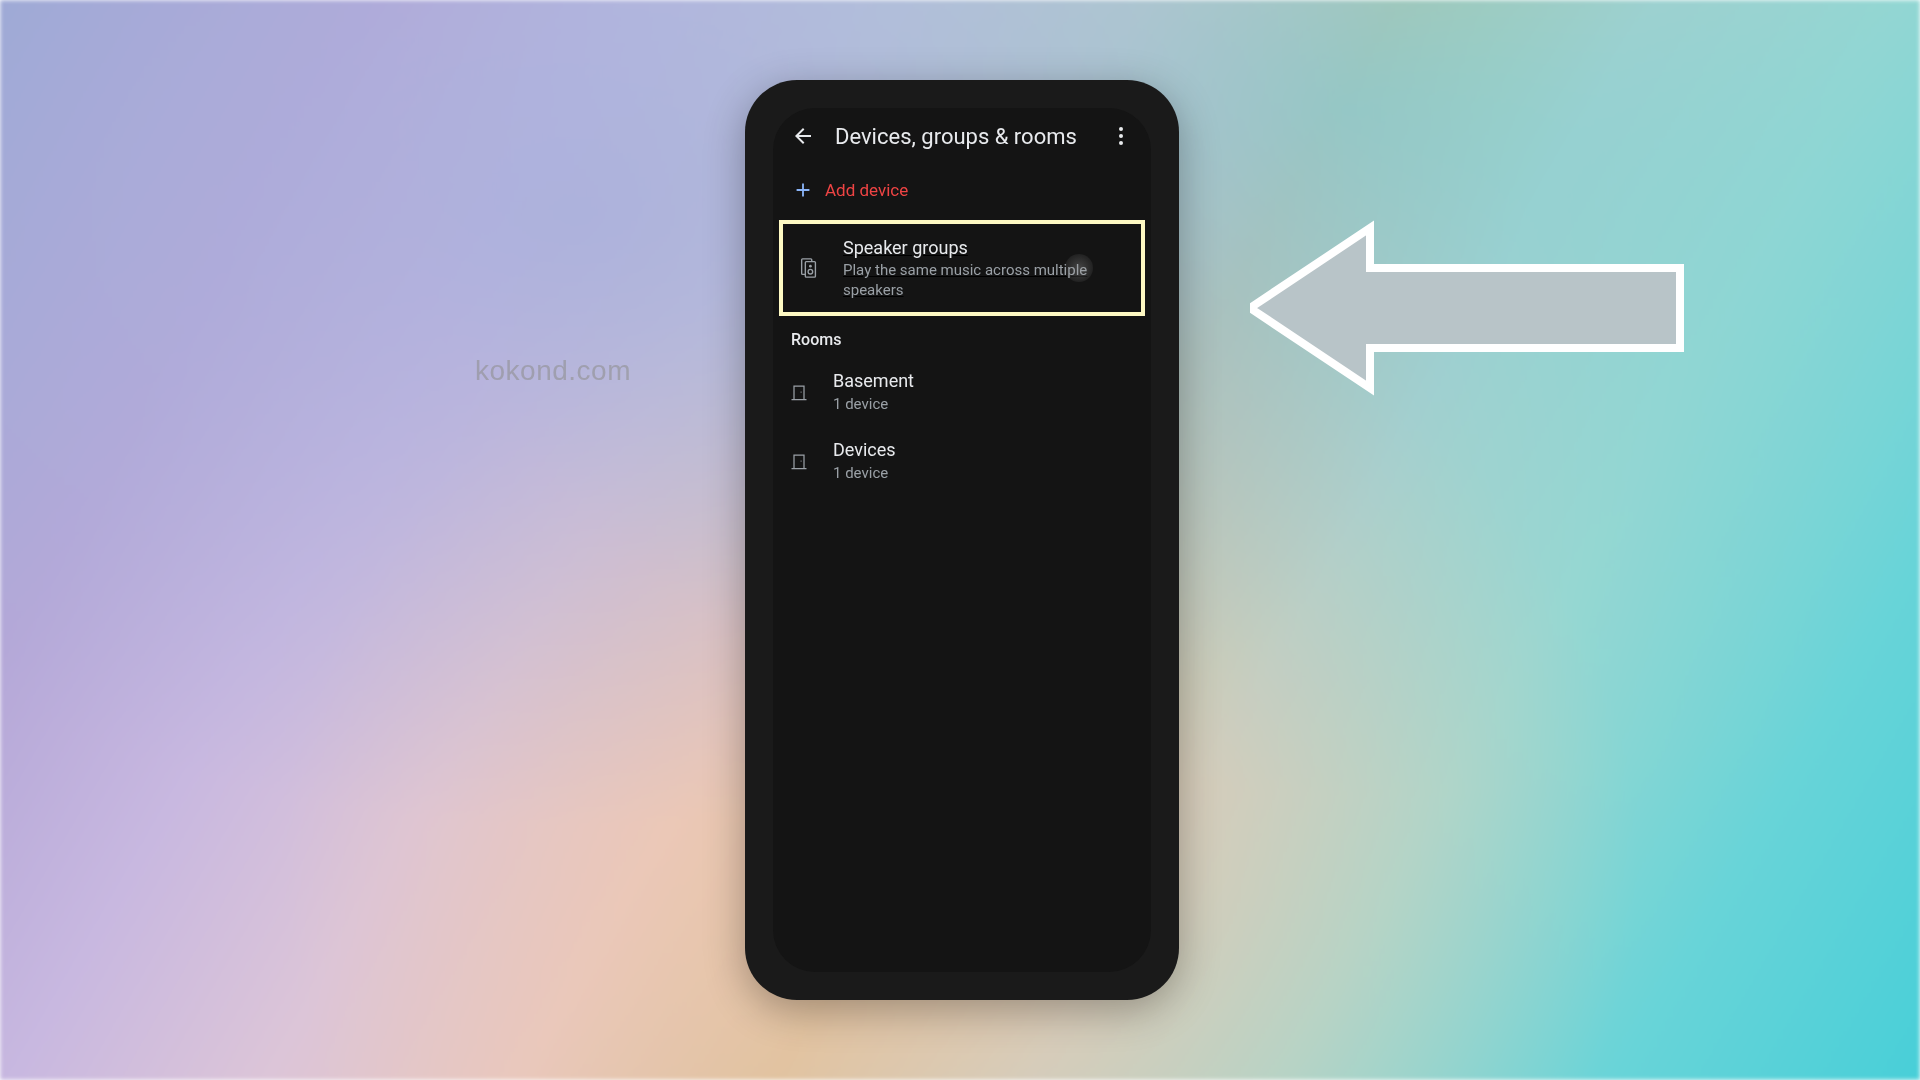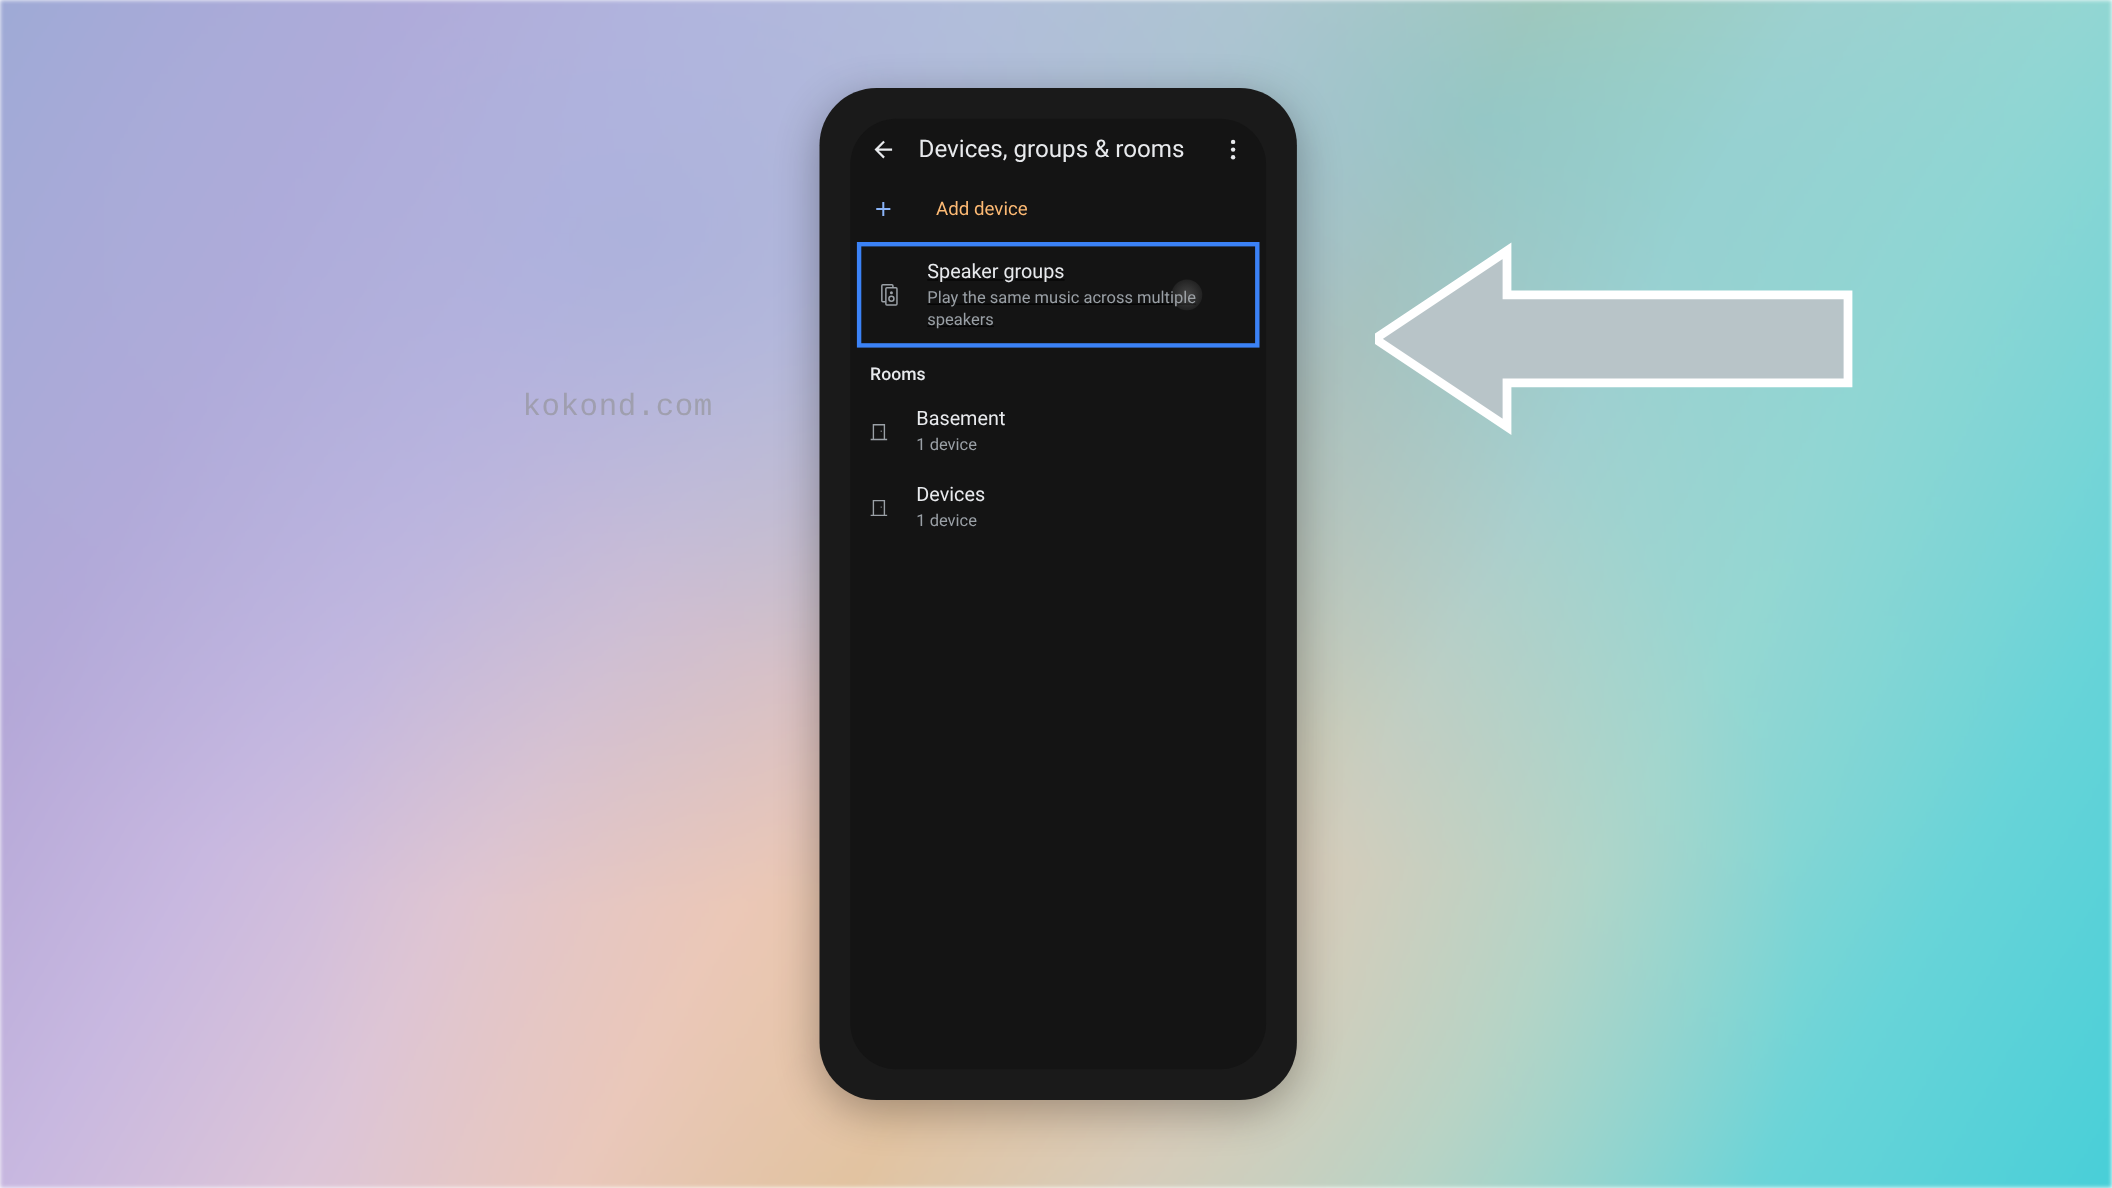--- a/index.html
+++ b/index.html
@@ -41,21 +41,21 @@
       background: radial-gradient(ellipse at 30% 20%, rgba(168, 175, 220, 0.8) 0%, transparent 50%),
                   radial-gradient(ellipse at 70% 10%, rgba(100, 210, 220, 0.6) 0%, transparent 50%),
                   radial-gradient(ellipse at 50% 80%, rgba(240, 200, 170, 0.7) 0%, transparent 50%);
     }
     .watermark {
       position: absolute;
       left: 475px;
       top: 355px;
       color: rgba(130, 130, 120, 0.45);
       font-size: 28px;
-      font-family: Liberation Mono, monospace;
+      font-family: Liberation Sans, sans-serif;
       letter-spacing: 0.5px;
     }
     .phone {
       position: absolute;
       left: 745px;
       top: 80px;
       width: 434px;
       height: 920px;
       background: #1a1a1a;
       border-radius: 52px;
@@ -109,32 +109,32 @@
     }
     .plus-icon {
       color: #8ab4f8;
       width: 24px;
       height: 24px;
       display: flex;
       align-items: center;
       justify-content: center;
     }
     .add-device-label {
-      color: #fdba74;
+      color: #ef4444;
       font-size: 17px;
-      margin-left: 36px;
+      margin-left: 10px;
     }
     .section-header {
       color: #e8eaed;
       font-size: 16px;
       font-weight: 500;
       padding: 10px 18px 8px;
     }
     .highlighted-item {
-      border: 4px solid #3b82f6;
+      border: 4px solid #fef9c3;
       margin: 4px 6px;
       position: relative;
       text-decoration: underline;
     }
     .list-item {
       display: flex;
       align-items: center;
       padding: 12px 14px;
       cursor: pointer;
     }

